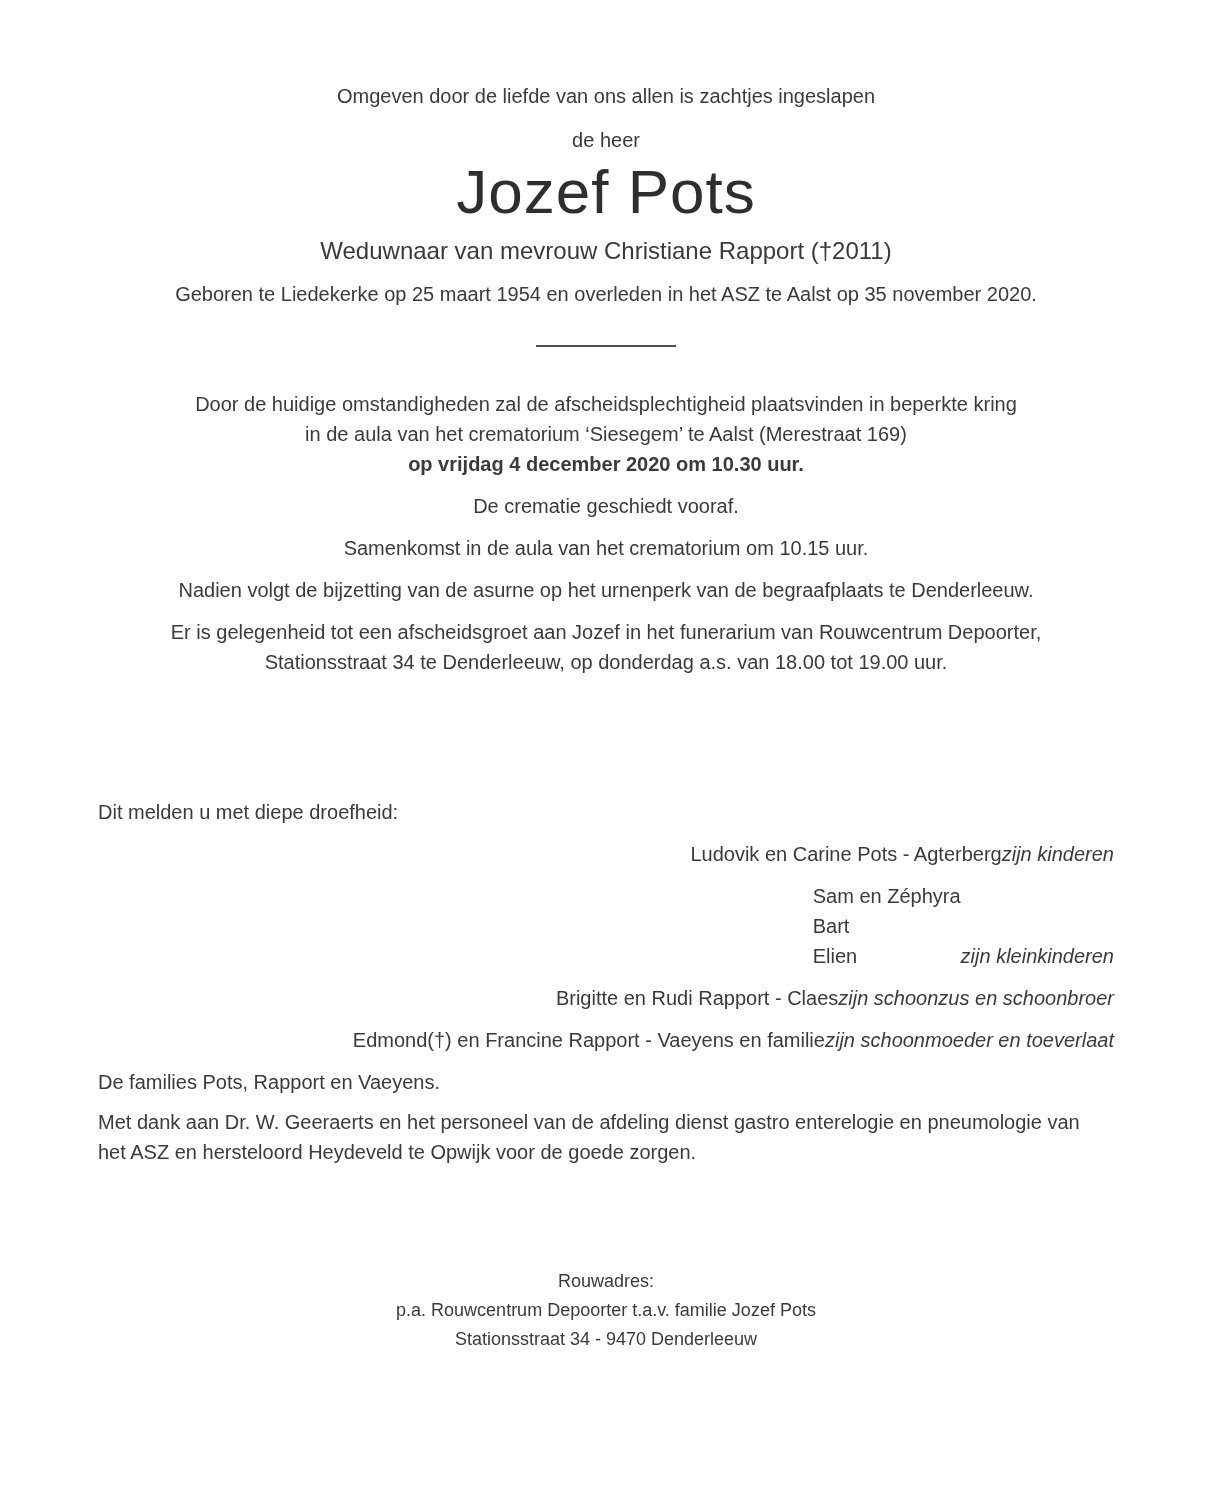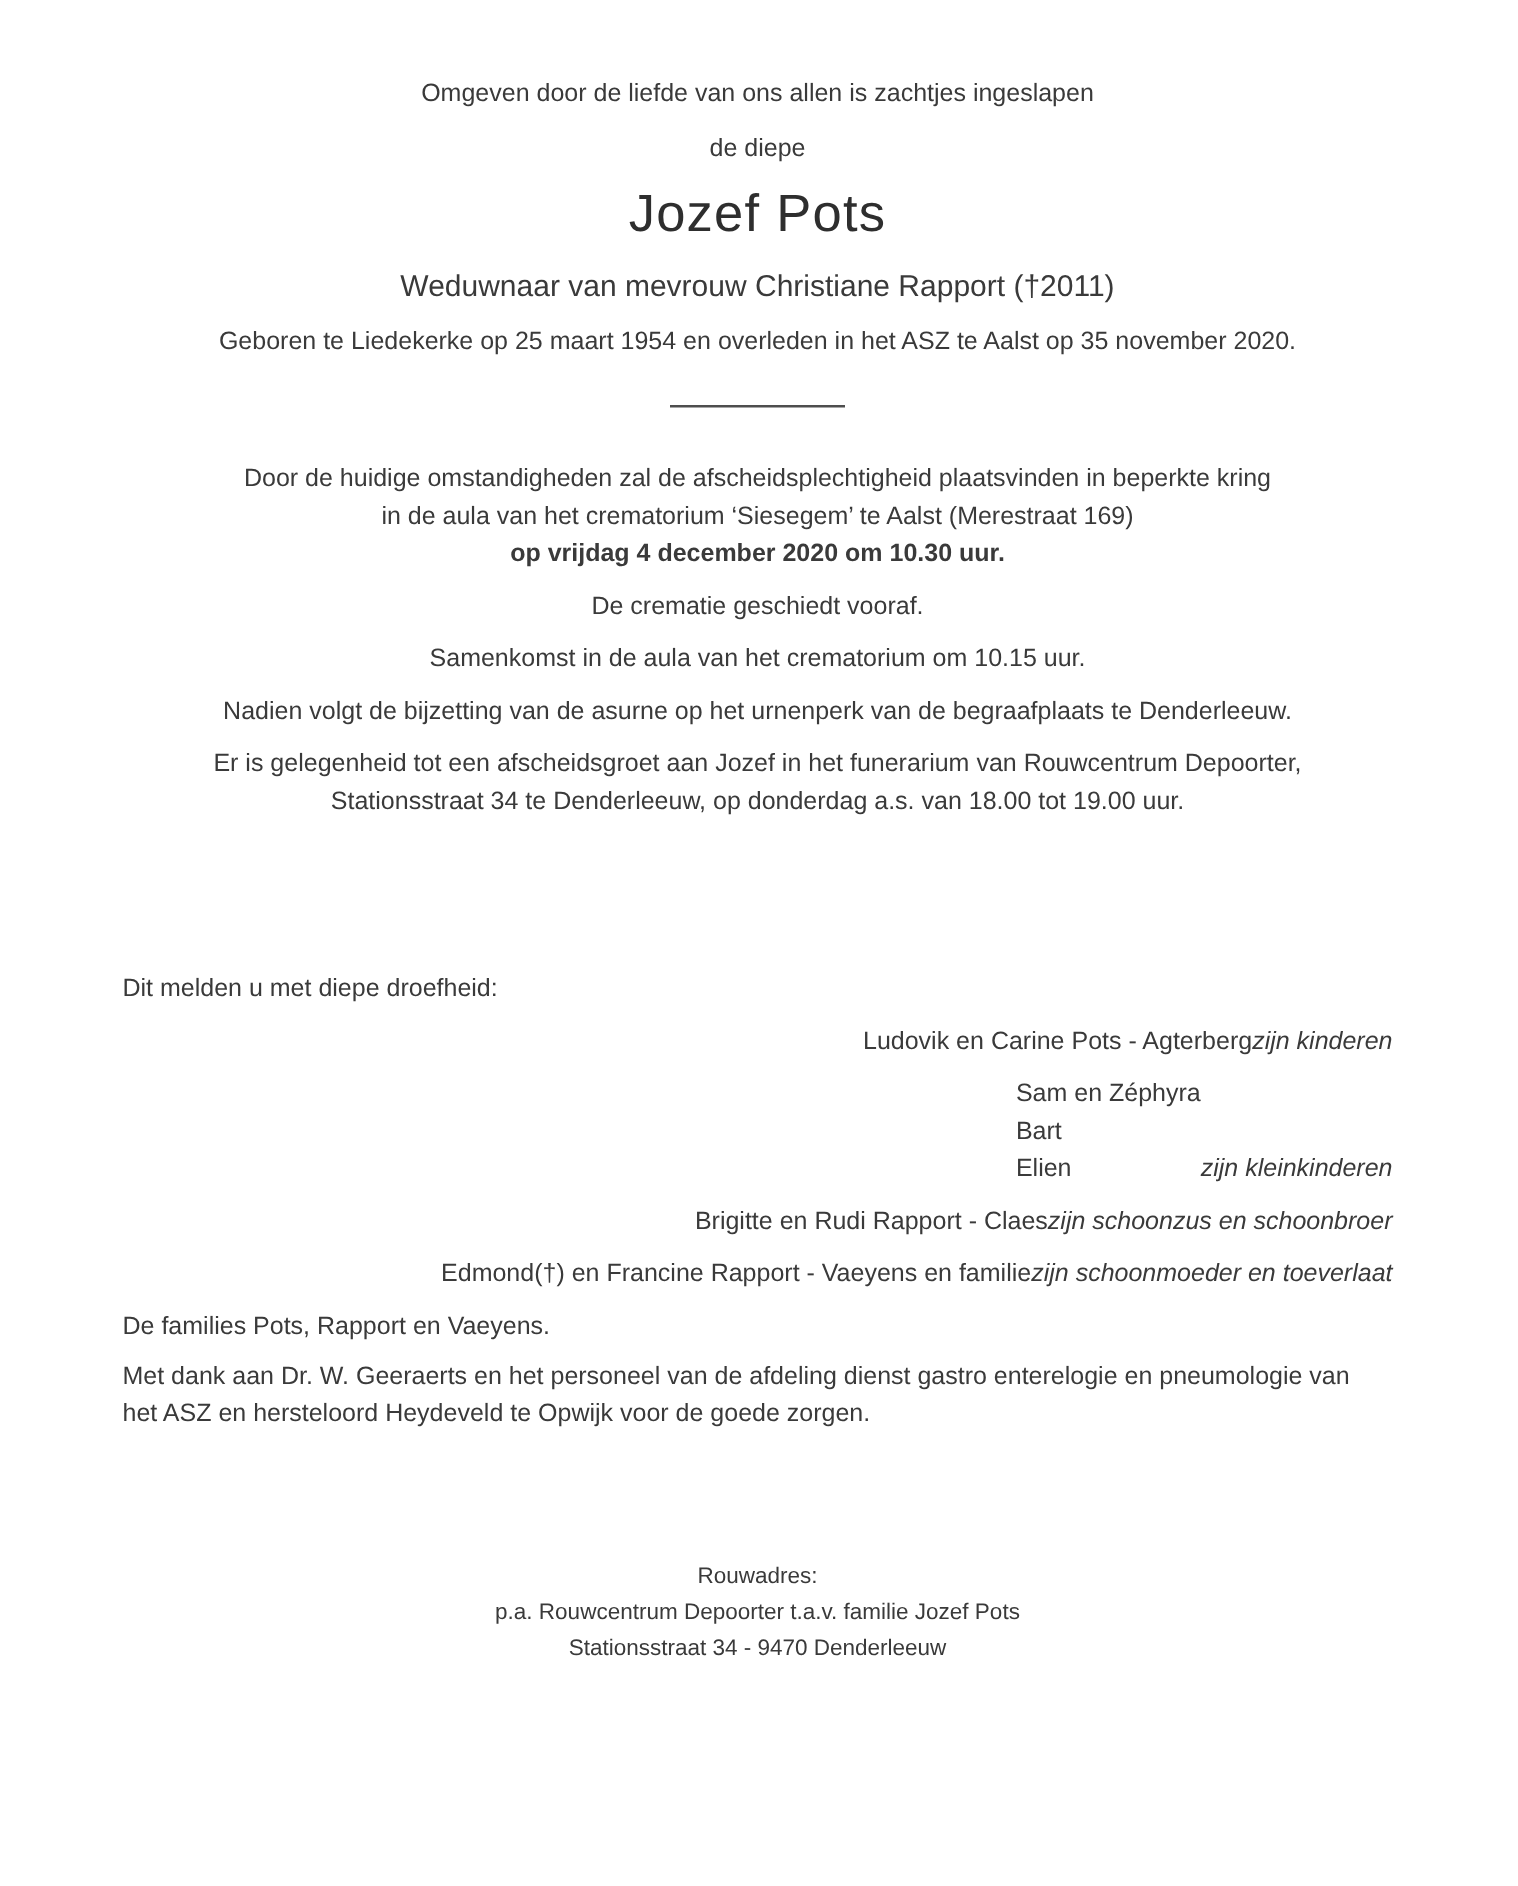--- a/index.html
+++ b/index.html
@@ -5,34 +5,34 @@
   html, body {
     margin: 0;
     padding: 0;
     background: #ffffff;
   }
   .page {
     position: relative;
     width: 1214px;
     height: 1509px;
     box-sizing: border-box;
-    padding: 63px 100px 0 98px;
+    padding: 84px 100px 0 98px;
     background: #ffffff;
     font-family: "Liberation Sans", "DejaVu Sans", sans-serif;
     font-size: 20px;
     color: #3a3a3a;
     overflow: hidden;
   }
   
   .header { text-align: center; }
   .opening   { margin: 0; line-height: 24px; }
   .salutation{ margin: 20px 0 0; line-height: 24px; }
   .name {
     margin: 4px 0 0;
-    font-size: 42px;
+    font-size: 62px;
     font-weight: 200;
     letter-spacing: 1px;
     line-height: 72px;
     color: #2e2e2e;
   }
   .subtitle { margin: 8px 0 0; font-size: 24px; line-height: 30px; }
   .born     { margin: 15px 0 0; line-height: 26px; }
   .divider {
     width: 140px;
     border: none;
@@ -64,21 +64,21 @@
   .footer p { margin: 0; line-height: 29px; }
   .condolence { margin-top: 42px !important; }
 </style>
 </head>
 <body>
 
 <div class="page">
 
   <div class="header">
     <p class="opening">Omgeven door de liefde van ons allen is zachtjes ingeslapen</p>
-    <p class="salutation">de diepe</p>
+    <p class="salutation">de heer</p>
     <h1 class="name">Jozef Pots</h1>
     <p class="subtitle">Weduwnaar van mevrouw Christiane Rapport (†2011)</p>
     <p class="born">Geboren te Liedekerke op 25 maart 1954 en overleden in het ASZ te Aalst op 35 november 2020.</p>
     <hr class="divider">
   </div>
 
   <div class="ceremony">
     <p class="par par-first">
       <span>Door de huidige omstandigheden zal de afscheidsplechtigheid plaatsvinden in beperkte kring</span><br>
       <span>in de aula van het crematorium ‘Siesegem’ te Aalst (Merestraat 169)</span><br>

